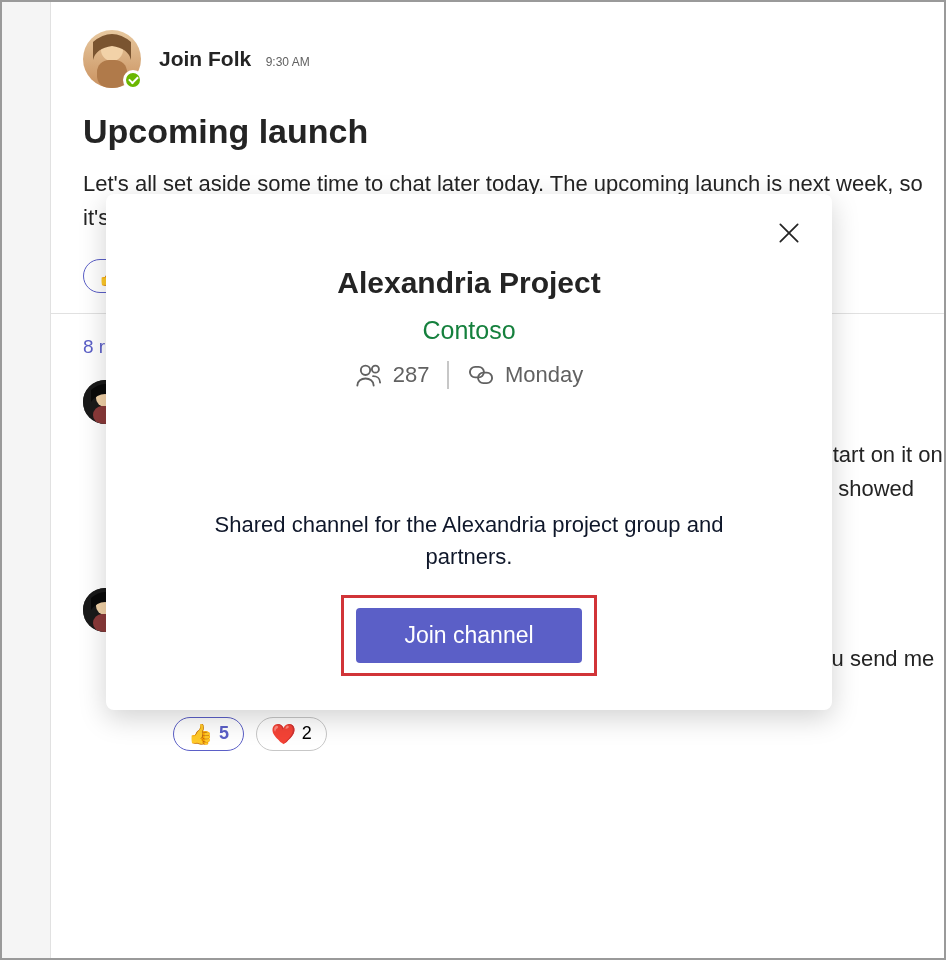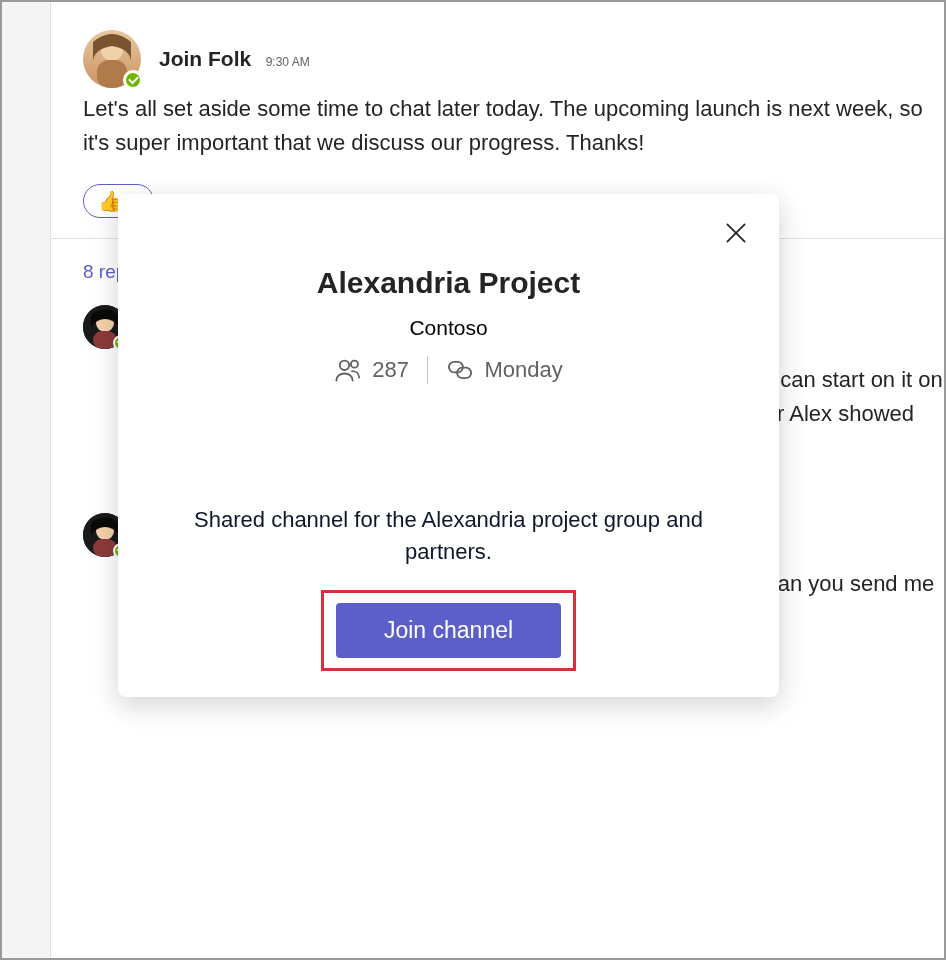--- a/index.html
+++ b/index.html
@@ -116,47 +116,47 @@
   .reply-body {
     font-size: 22px;
     color: #242424;
     line-height: 1.55;
     padding-top: 4px;
     padding-left: 90px;
   }
   
   .popover {
     position: absolute;
-    left: 116px;
+    left: 104px;
     top: 192px;
-    width: 661px;
+    width: 726px;
     background: #fff;
     border-radius: 8px;
     box-shadow: 0 8px 28px rgba(0,0,0,0.18);
-    padding: 30px 34px 26px 34px;
+    padding: 30px 34px 34px 34px;
     z-index: 50;
     text-align: center;
   }
   .popover-close {
     position: absolute;
     top: 26px;
     right: 30px;
     cursor: pointer;
     color: #242424;
   }
   .popover-close svg { width: 26px; height: 26px; }
   .popover-title {
     font-size: 30px;
     font-weight: 700;
     color: #242424;
     margin-top: 42px;
   }
   .popover-subtitle {
-    font-size: 21px;
-    color: #000000;
+    font-size: 25px;
+    color: #15803d;
     margin-top: 16px;
   }
   .popover-stats {
     display: flex;
     align-items: center;
     justify-content: center;
     gap: 18px;
     margin-top: 16px;
     color: #616161;
     font-size: 22px;
@@ -203,20 +203,21 @@
           </svg>
       </div>
       <div class="presence"></div>
     </div>
     <div>
       <span class="author-name">Join Folk</span>
       <span class="timestamp">9:30 AM</span>
     </div>
   </div>
 
+  <div class="post-title">Upcoming launch</div>
   <div class="post-body">Let's all set aside some time to chat later today. The upcoming launch is next week, so it's super important that we discuss our progress. Thanks!</div>
 
   <div class="reaction-row">
     <div class="reaction-pill active">
       <span class="emoji">👍</span>
       <span>1</span>
     </div>
   </div>
 
   <div class="divider"></div>

